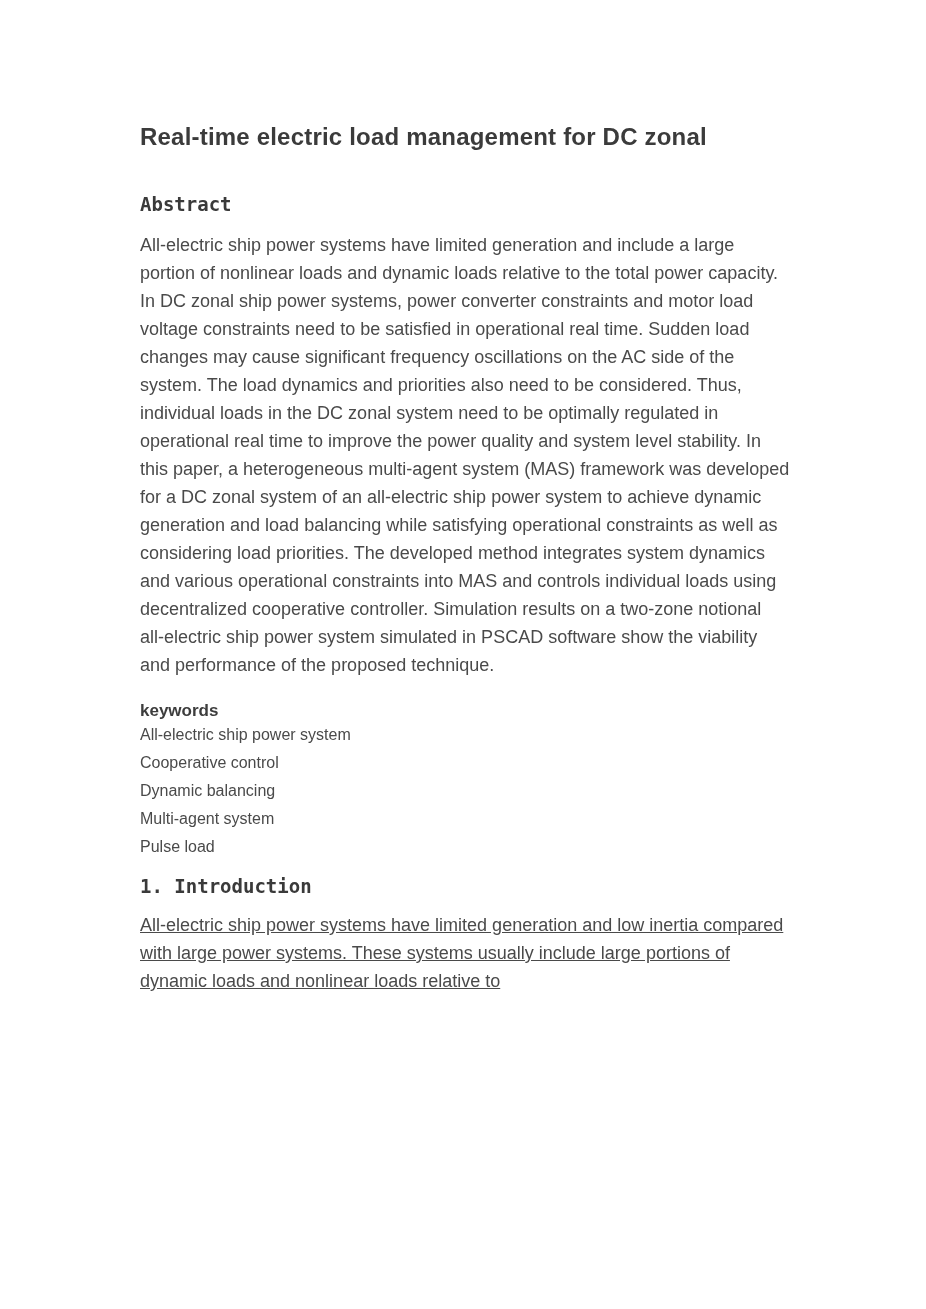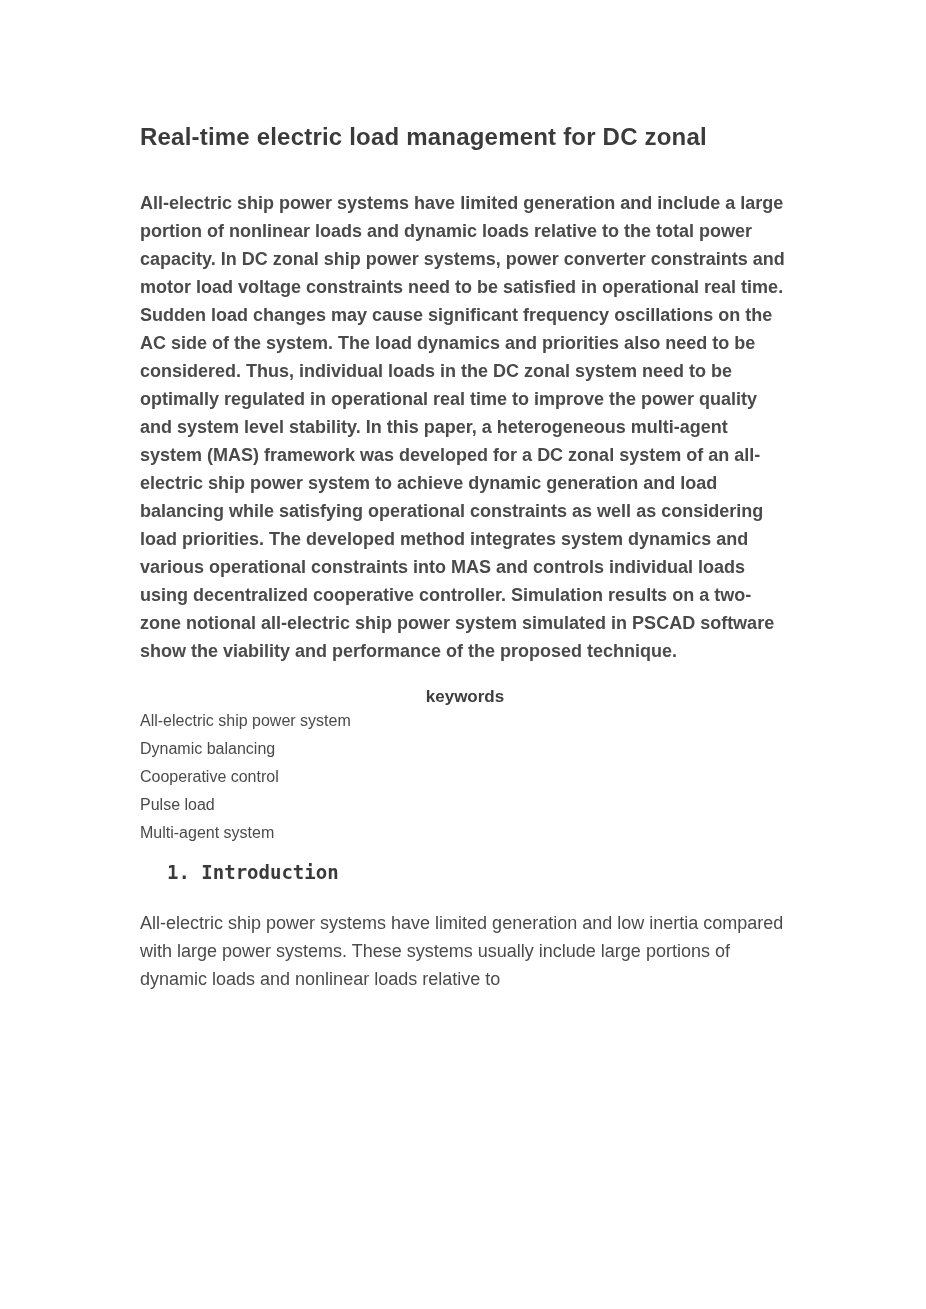--- a/index.html
+++ b/index.html
@@ -39,67 +39,66 @@
   .abstract-heading {
     margin-top: 32px;
   }
   .body-text {
     font-size: 18px;
     line-height: 28px;
     color: #4a4a4a;
     margin: 0;
   }
   .abstract-text {
-    margin-top: 28px;
-    font-weight: bold;
+    margin-top: 16px;
   }
   .keywords-heading {
     font-size: 17px;
     font-weight: bold;
     color: #3d3d3d;
     margin: 0;
     margin-top: 22px;
-    text-align: center;
   }
   .keyword-list {
   }
   .keyword-item {
     font-size: 16px;
     line-height: 28px;
     color: #4a4a4a;
   }
   .introduction-heading {
     margin-top: 14px;
-    margin-left: 27px;
   }
   .introduction-text {
-    margin-top: 26px;
+    margin-top: 14px;
+    text-decoration: underline;
   }
 </style>
 </head>
 <body>
 
 <div class="page">
   <div class="content">
 
     <h1 class="paper-title">
       <span>Real-time electric load management for DC zonal</span><br>
     </h1>
 
+    <h2 class="mono-heading abstract-heading">Abstract</h2>
 
     <p class="body-text abstract-text">All-electric ship power systems have limited generation and include a large portion of nonlinear loads and dynamic loads relative to the total power capacity. In DC zonal ship power systems, power converter constraints and motor load voltage constraints need to be satisfied in operational real time. Sudden load changes may cause significant frequency oscillations on the AC side of the system. The load dynamics and priorities also need to be considered. Thus, individual loads in the DC zonal system need to be optimally regulated in operational real time to improve the power quality and system level stability. In this paper, a heterogeneous multi-agent system (MAS) framework was developed for a DC zonal system of an all-electric ship power system to achieve dynamic generation and load balancing while satisfying operational constraints as well as considering load priorities. The developed method integrates system dynamics and various operational constraints into MAS and controls individual loads using decentralized cooperative controller. Simulation results on a two-zone notional all-electric ship power system simulated in PSCAD software show the viability and performance of the proposed technique.</p>
 
     <h3 class="keywords-heading">keywords</h3>
 
     <div class="keyword-list">
       <div class="keyword-item">All-electric ship power system</div>
+      <div class="keyword-item">Cooperative control</div>
       <div class="keyword-item">Dynamic balancing</div>
-      <div class="keyword-item">Cooperative control</div>
+      <div class="keyword-item">Multi-agent system</div>
       <div class="keyword-item">Pulse load</div>
-      <div class="keyword-item">Multi-agent system</div>
     </div>
 
     <h2 class="mono-heading introduction-heading">1.  Introduction</h2>
 
     <p class="body-text introduction-text">All-electric ship power systems have limited generation and low inertia compared with large power systems. These systems usually include large portions of dynamic loads and nonlinear loads relative to</p>
 
   </div>
 </div>
 
 </body></html>

